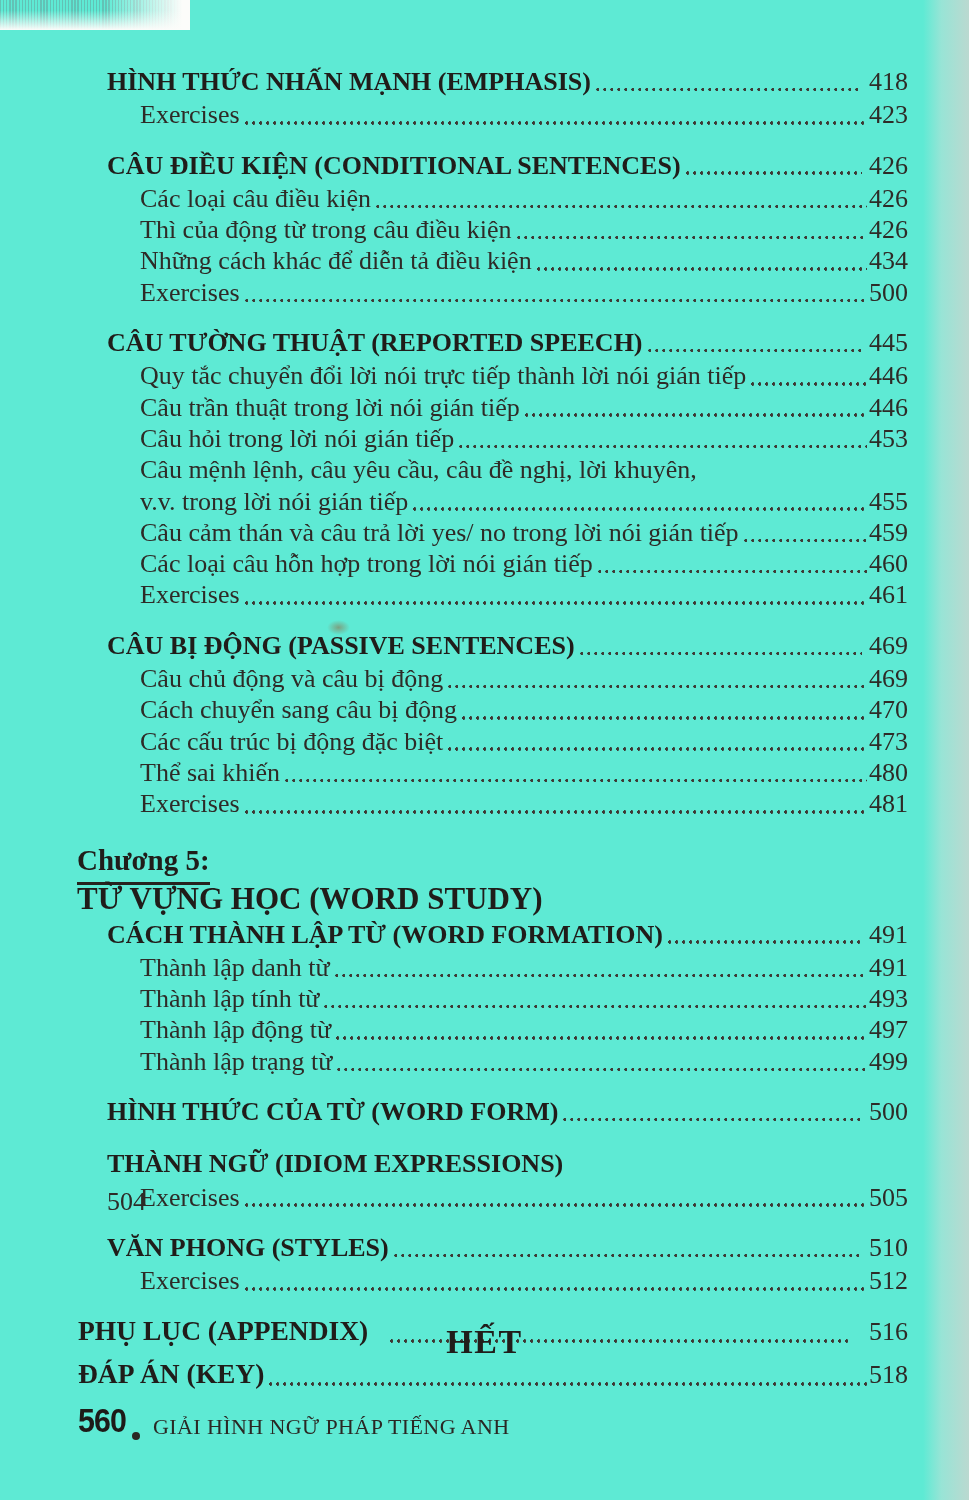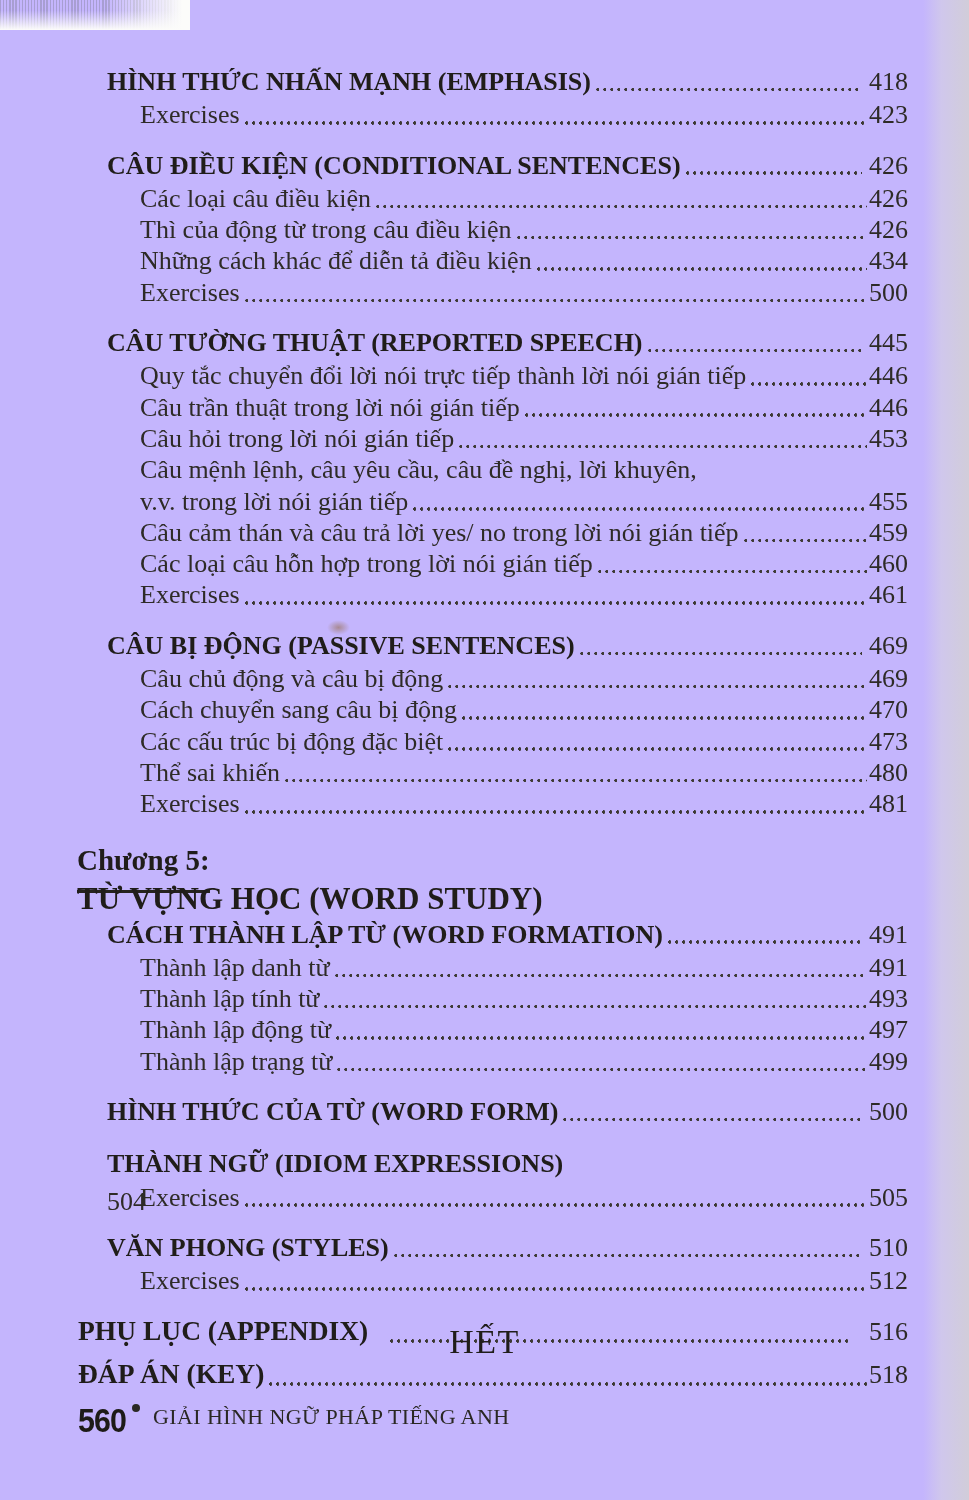--- a/index.html
+++ b/index.html
@@ -1,19 +1,19 @@
 <!DOCTYPE html>
 <html><head>
 <meta charset="utf-8">
 <style>
   html,body{margin:0;padding:0;background:#e9e9e7;}
   .page{
     position:relative;
     width:969px;height:1500px;
-    background:#c4b5fd;
+    background:#5eead4;
     overflow:hidden;
     font-family:"Liberation Serif", serif;
     color:#2e2b27;
   }
   
   .scan-stripes{
     position:absolute;top:0;left:0;width:190px;height:30px;
     background:repeating-linear-gradient(90deg,
       rgba(108,110,118,0.32) 0px, rgba(108,110,118,0.32) 1.2px,
       rgba(245,245,245,0) 1.2px, rgba(245,245,245,0) 3.1px);
@@ -59,39 +59,39 @@
     background-size:7px 3.5px;background-repeat:repeat-x;
   }
   .row-h1{margin-left:107px;font-weight:bold;font-size:26px;color:#201d1a;}
   .row-h1 .dots{margin-right:7px;}
   .row-sub,.row-subwrap{margin-left:140px;font-size:26px;color:#2e2b27;}
   .row-h0{margin-left:78px;font-weight:bold;font-size:27.5px;color:#201d1a;height:36px;line-height:36px;}
   .row-chlabel{
     margin-left:77px;font-weight:bold;font-size:29px;color:#201d1a;
     height:38px;line-height:38px;margin-top:21px;
   }
-  .row-chlabel .t{border-bottom:3px solid #26231f;padding-bottom:11px;}
+  .row-chlabel .t{border-bottom:3px solid #26231f;padding-bottom:3px;}
   .row-chtitle{margin-left:77px;font-weight:bold;font-size:31px;color:#201d1a;height:40px;line-height:40px;}
   
   .toc > .row:first-child{margin-top:0;}
   .row-sub + .row-h1, .row-subwrap + .row-h1{margin-top:19px;}
   .row-h1 + .row-h1{margin-top:21px;flex-direction:column;}
   .row-h1 + .row-sub{margin-top:2px;}
   .row-chtitle + .row-h1{margin-top:0;}
   .row-sub + .row-h0{margin-top:16px;gap:17px;}
   .row-h0 + .row-h0{margin-top:7px;}
   
   .end-marker{
     position:absolute;left:0;top:1323px;width:100%;
-    text-align:center;font-weight:normal;font-size:34px;letter-spacing:1.5px;
+    text-align:center;font-weight:bold;font-size:34px;letter-spacing:1.5px;
     color:#201d1a;box-sizing:border-box;
   }
   .footer{
     position:absolute;left:78px;top:1402px;
-    display:flex;align-items:flex-start;
+    display:flex;align-items:flex-end;
   }
   .footer .num{
     font-family:"Liberation Sans", sans-serif;font-weight:bold;font-size:33px;
     letter-spacing:-1px;color:#1d1b18;
     transform:scaleX(0.92);transform-origin:left center;
   }
   .footer .dot{
     width:8px;height:8px;border-radius:50%;background:#2a2824;
     margin:2px 13px 0 2px;flex:0 0 auto;
   }

